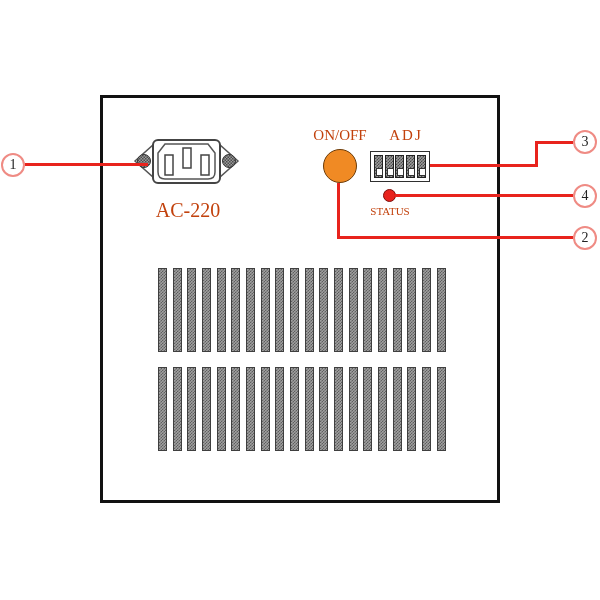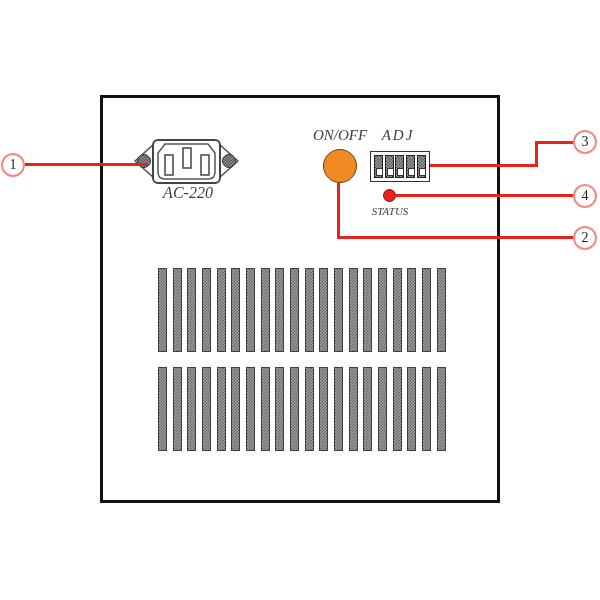--- a/index.html
+++ b/index.html
@@ -11,24 +11,24 @@
   }
   html,body{margin:0;padding:0;background:#ffffff;}
   .stage{
     position:relative;width:600px;height:600px;background:#ffffff;overflow:hidden;
     font-family:"Liberation Serif","DejaVu Serif",serif;color:#1a1a1a;
   }
   .panel{
     position:absolute;left:100px;top:95px;width:400px;height:408px;
     border:3px solid var(--panel-outline);box-sizing:border-box;background:#ffffff;
   }
-  .label{position:absolute;text-align:center;white-space:nowrap;color:#404040;font-style:italic;}
-  .label.ac{left:152px;top:184px;width:72px;font-size:16px;}
+  .label{position:absolute;text-align:center;white-space:nowrap;color:#c2410c;}
+  .label.ac{left:152px;top:199px;width:72px;font-size:20px;}
   .label.onoff{left:306px;top:127px;width:68px;font-size:15px;}
-  .label.adj{left:372px;top:127px;width:52px;font-size:15px;letter-spacing:2px;}
+  .label.adj{left:380px;top:127px;width:52px;font-size:15px;letter-spacing:2px;}
   .label.status{left:352px;top:205px;width:76px;font-size:11px;}
 
   .inlet{position:absolute;left:133px;top:137px;width:107px;height:48px;}
 
   .btn{
     position:absolute;left:323px;top:149px;width:34px;height:34px;border-radius:50%;
     background:var(--button-orange);border:1.5px solid #6b3c0a;box-sizing:border-box;
   }
   .dip{
     position:absolute;left:370px;top:151px;width:60px;height:31px;box-sizing:border-box;

